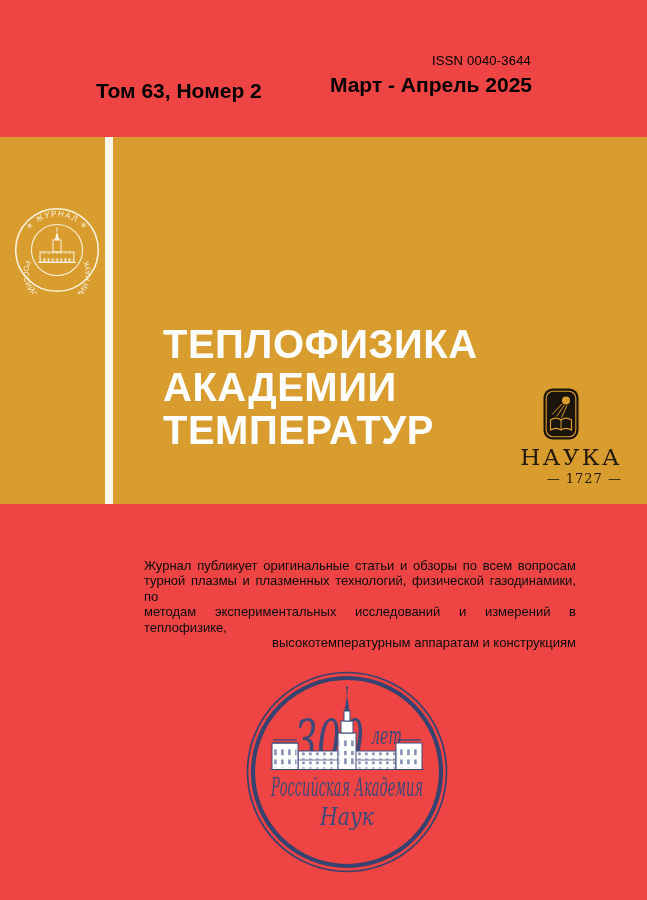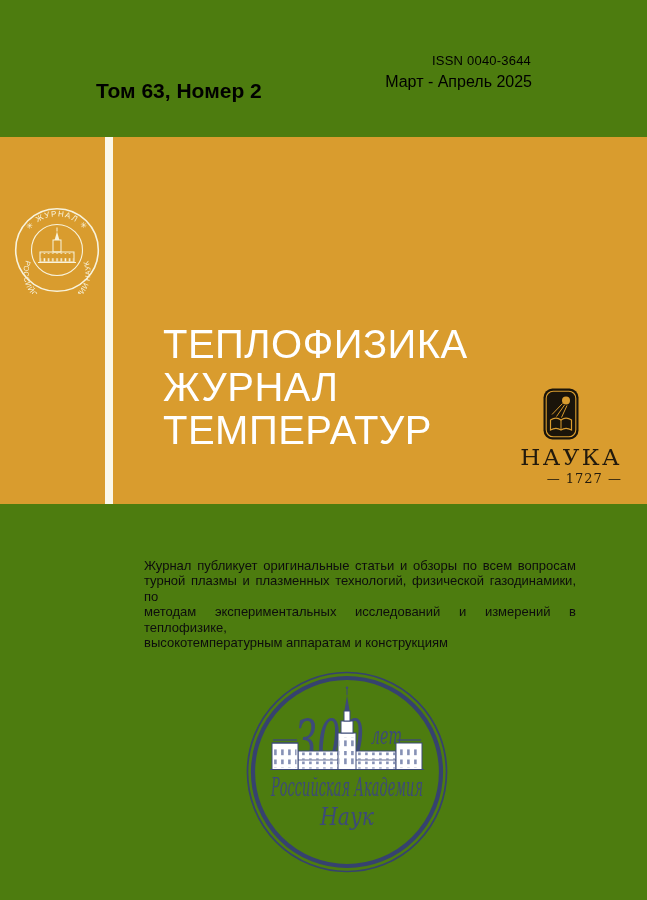--- a/index.html
+++ b/index.html
@@ -1,45 +1,45 @@
 <!DOCTYPE html>
 <html><head>
 <meta charset="utf-8">
 <style>
   html,body{margin:0;padding:0;background:#ffffff;}
-  .page{position:relative;width:647px;height:900px;background:#4d7c0f;overflow:hidden;
+  .page{position:relative;width:647px;height:900px;background:#ef4444;overflow:hidden;
         font-family:"Liberation Sans",sans-serif;color:#000;}
 
   
   .issn{position:absolute;top:53px;right:116px;font-size:13px;letter-spacing:.2px;}
   .volume{position:absolute;top:79px;left:96px;font-size:21px;font-weight:bold;}
-  .issue-date{position:absolute;top:73px;right:115px;font-size:16px;font-weight:normal;}
+  .issue-date{position:absolute;top:73px;right:115px;font-size:21px;font-weight:bold;}
 
   
   .banner{position:absolute;top:137px;left:0;width:647px;height:367px;}
   .strip{position:absolute;left:0;top:0;width:105px;height:100%;}
   .divider{position:absolute;left:105px;top:0;width:8px;height:100%;background:#FBF8EA;}
   .main-block{position:absolute;left:113px;top:0;right:0;height:100%;}
   .seal-svg{position:absolute;left:13px;top:69px;}
 
-  .jtitle{position:absolute;left:163px;top:186px;font-size:40px;font-weight:normal;
+  .jtitle{position:absolute;left:163px;top:186px;font-size:40px;font-weight:bold;
           color:#fff;line-height:43px;letter-spacing:.5px;}
 
   .nauka{position:absolute;left:500px;top:251px;width:122px;text-align:right;}
   .nauka-emblem{display:block;margin:0 auto;}
   .nauka-name{margin-top:4px;font-family:"DejaVu Serif","Liberation Serif",serif;
               font-size:23px;letter-spacing:2.5px;color:#221a0d;}
   .nauka-year{margin-top:1px;font-family:"DejaVu Serif","Liberation Serif",serif;
               font-size:13px;letter-spacing:1px;color:#221a0d;}
 
   
   .descr{position:absolute;left:144px;top:558px;width:432px;font-size:13px;
          line-height:15.4px;color:#0d0d0d;}
   .descr .jl{text-align:justify;text-align-last:justify;}
-  .descr .jl-last{text-align:left;}
+  .descr .jl-last{text-align:right;}
 
   
   .anniv{position:absolute;left:244px;top:667px;}
 </style>
 </head>
 <body>
 
 <div class="page">
 
   <div class="issn">ISSN 0040-3644</div>
@@ -75,21 +75,21 @@
         </g>
       </svg>
     </div>
 
     <div class="divider"></div>
 
     <div class="main-block" style="background:#D99C2E;"></div>
 
     <div class="jtitle">
       <div>ТЕПЛОФИЗИКА</div>
-      <div>ЖУРНАЛ</div>
+      <div>АКАДЕМИИ</div>
       <div>ТЕМПЕРАТУР</div>
     </div>
 
     <div class="nauka">
       <svg class="nauka-emblem" width="36" height="52" viewBox="0 0 36 52">
         <rect x="0.5" y="0.5" width="35" height="51" rx="9" fill="#1A140A"></rect>
         <rect x="3.2" y="3.2" width="29.6" height="45.6" rx="7" fill="none" stroke="#D99C2E" stroke-width="1.1"></rect>
         <circle cx="23" cy="12.5" r="4" fill="#D99C2E"></circle>
         <g stroke="#D99C2E" stroke-width="1" fill="none">
           <line x1="19.5" y1="15.5" x2="9" y2="26.5"></line>

